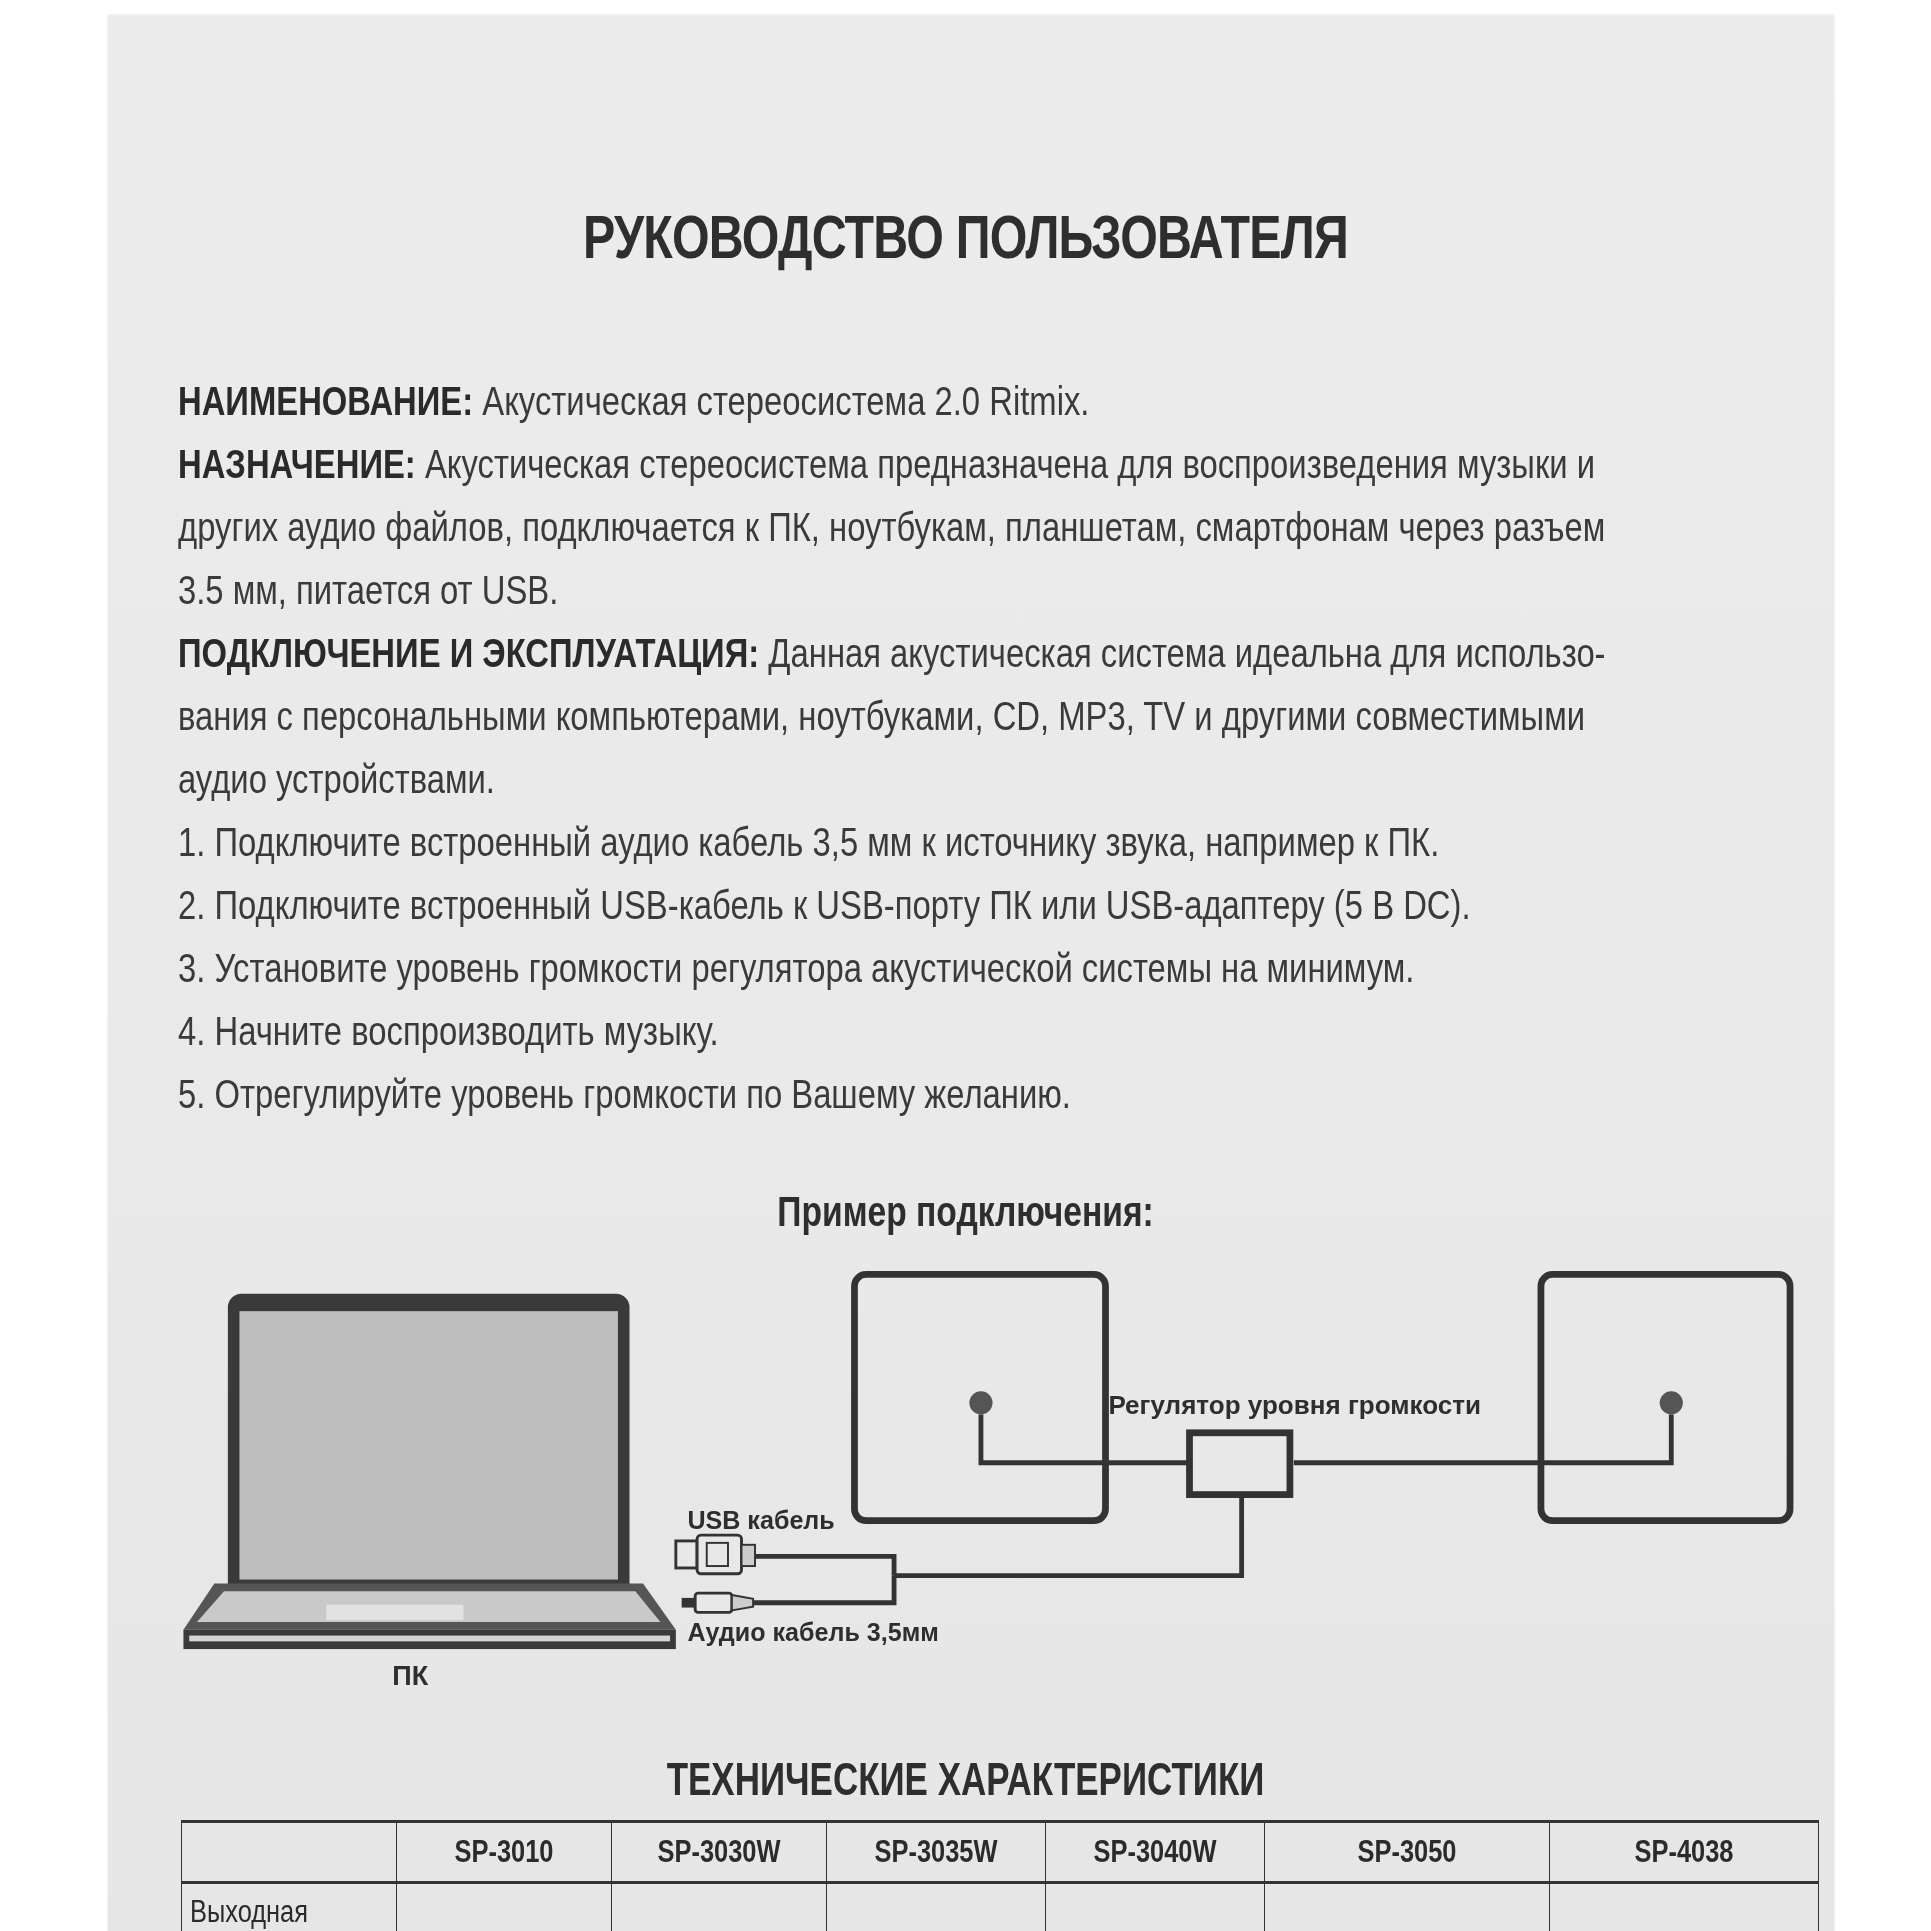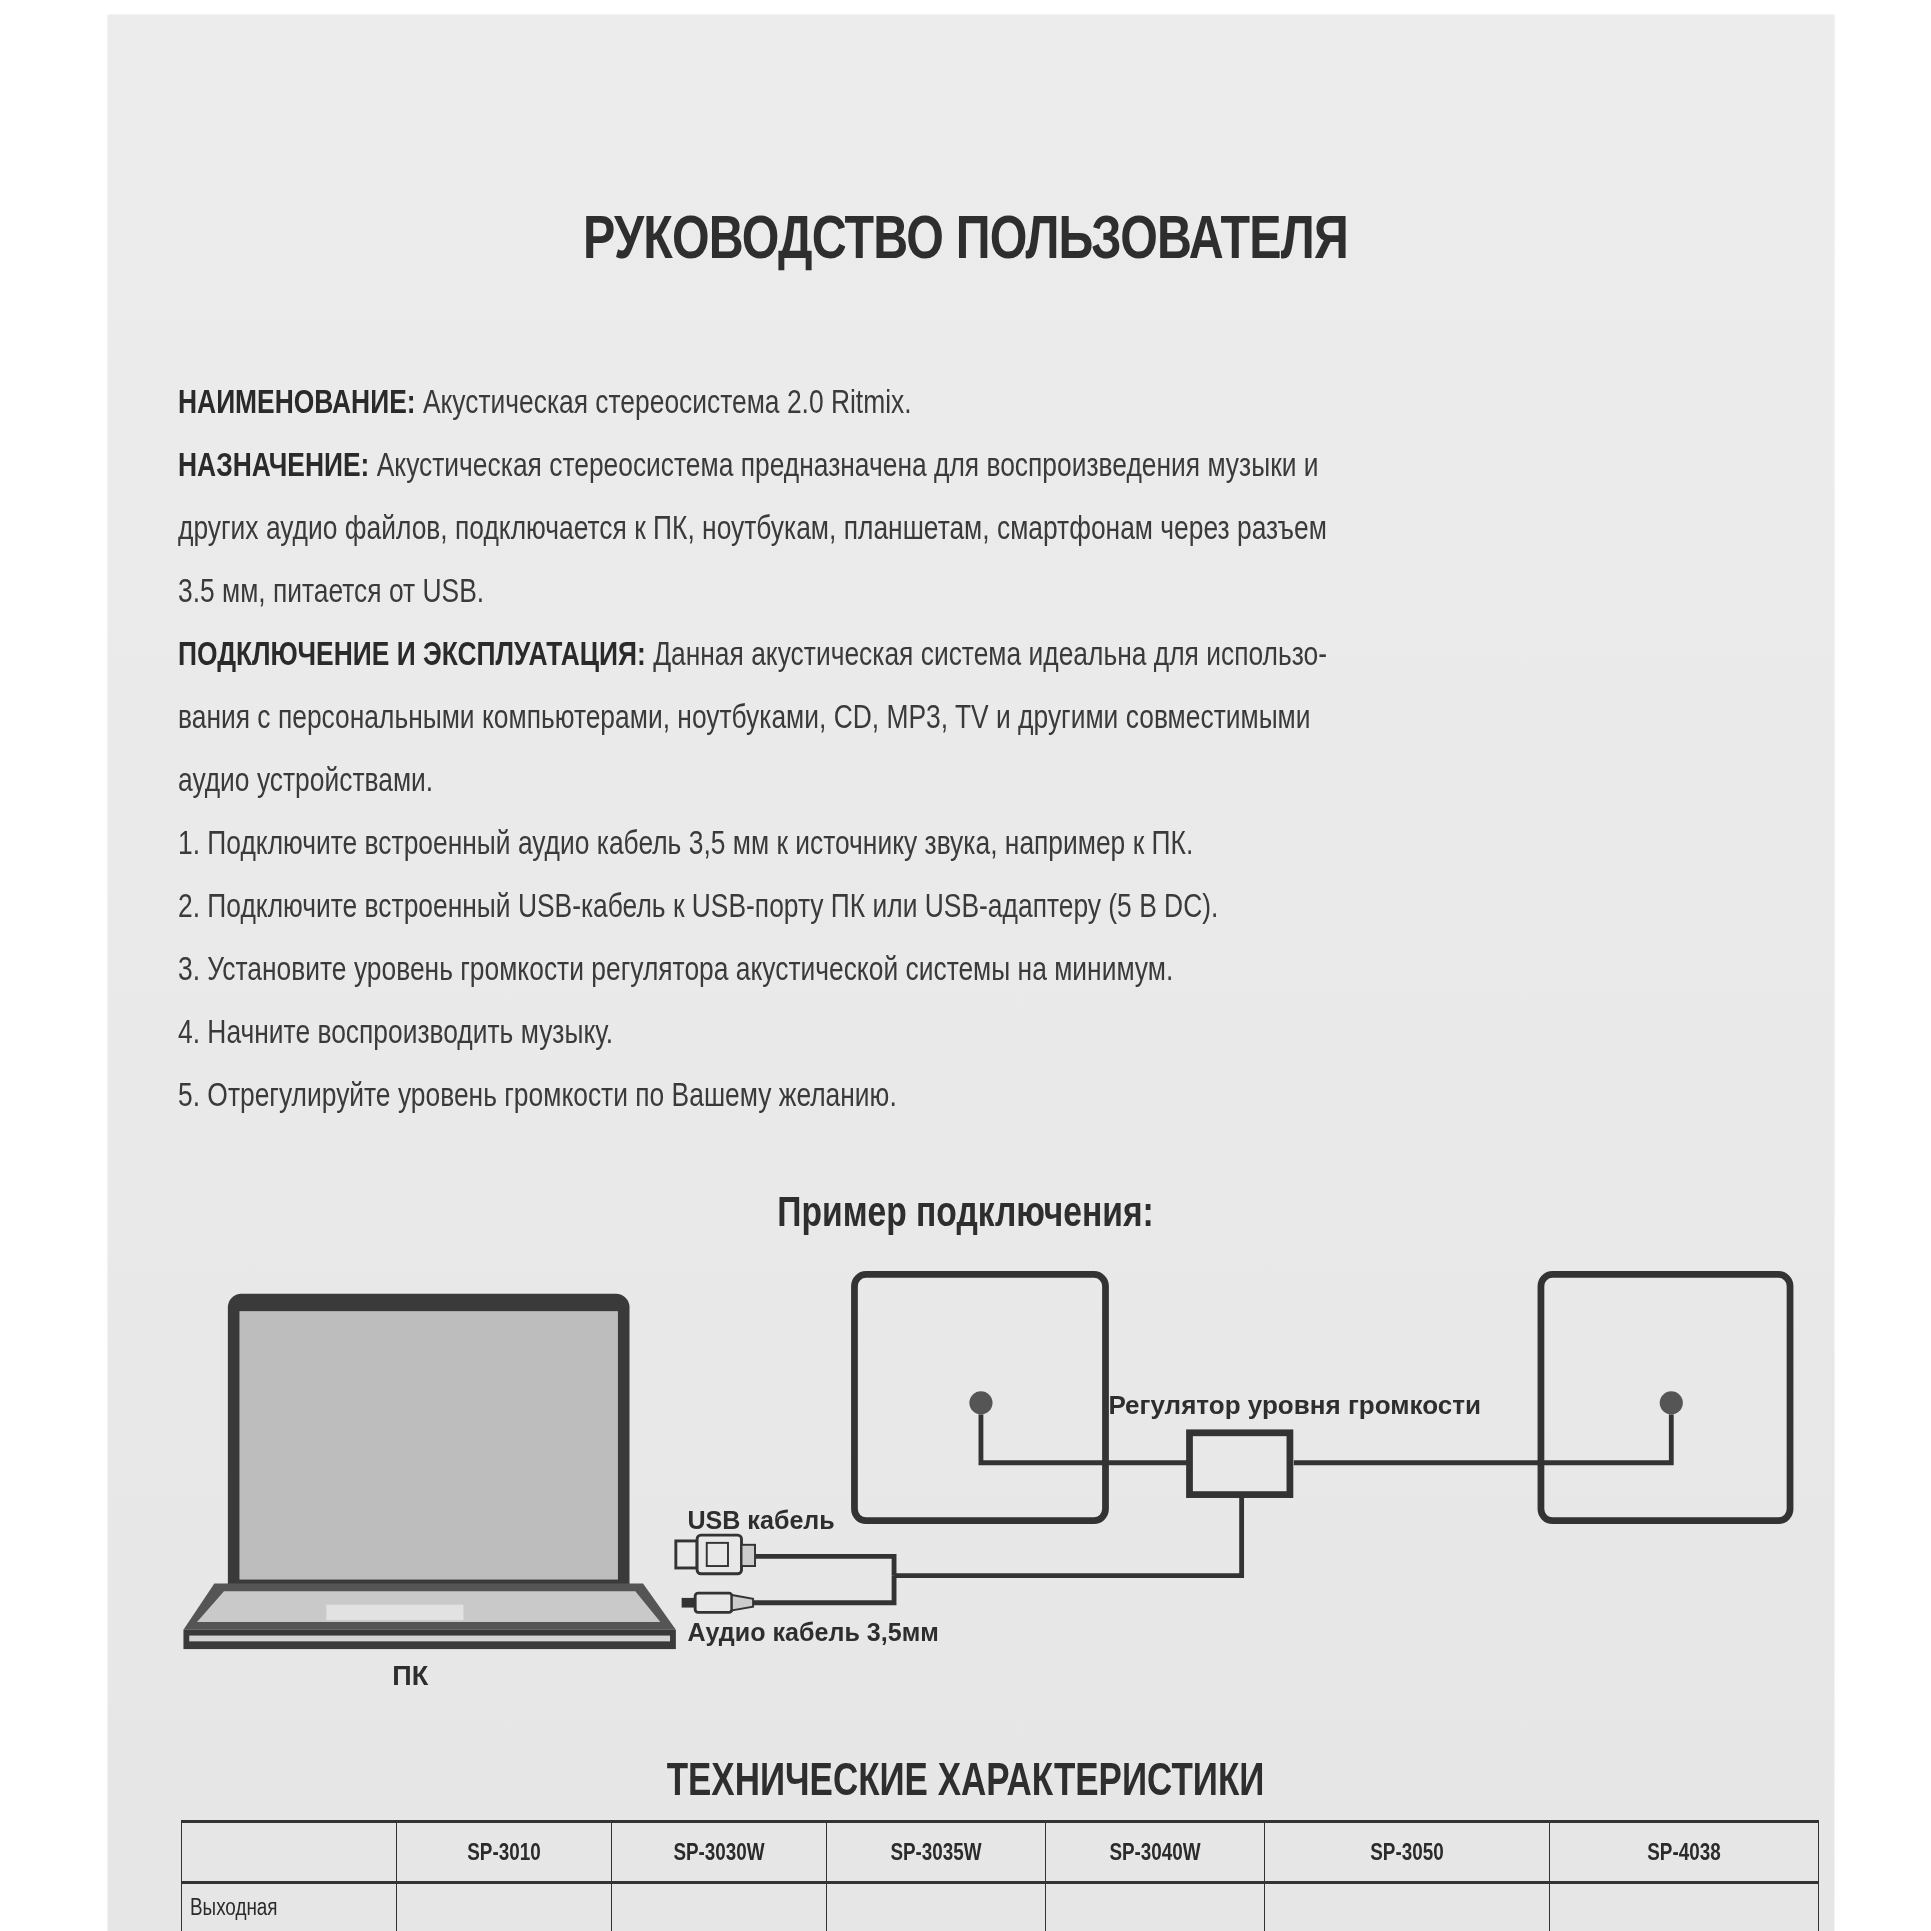--- a/index.html
+++ b/index.html
@@ -4,33 +4,33 @@
 <style>
   html, body { margin:0; padding:0; }
   body { width:1931px; height:1931px; background:#ffffff; position:relative; overflow:hidden;
          font-family:"Liberation Sans", sans-serif; color:#2b2b2b; }
   .paper { position:absolute; left:108px; top:14.5px; width:1726px; height:1917px;
            background:linear-gradient(180deg,#ececec 0%,#e9e9e9 60%,#e6e6e6 100%);
            box-shadow:0 0 1.9px rgba(0,0,0,0.15); }
   .title { position:absolute; left:0; width:100%; top:201px; text-align:center;
            font-weight:bold; font-size:62px; letter-spacing:-1px; transform:scaleX(0.78);
            color:#2e2e2e; }
-  .body-text { position:absolute; left:178px; top:370px; width:1641px; font-size:33px;
+  .body-text { position:absolute; left:178px; top:370px; width:1641px; font-size:41px;
                line-height:63px; color:#3a3a3a; }
   .line { white-space:nowrap; transform:scaleX(0.80); transform-origin:left center; display:block; }
   .lbl { font-weight:bold; color:#2a2a2a; }
   .subtitle { position:absolute; left:0; width:100%; top:1188px; text-align:center;
               font-weight:bold; font-size:42px; transform:scaleX(0.80); color:#2e2e2e; }
   .diagram { position:absolute; left:0; top:0; width:1931px; height:1931px; }
   .diag-text { font-family:"Liberation Sans", sans-serif; fill:#2e2e2e; }
   .table-title { position:absolute; left:0; width:100%; top:1752px; text-align:center;
                  font-weight:bold; font-size:46px; transform:scaleX(0.76); color:#2e2e2e; }
   table.specs { position:absolute; left:181px; top:1820px; border-collapse:collapse;
                 border-top:3.9px solid #333; }
-  table.specs td, table.specs th { border:1.9px solid #333; font-size:23px; padding:0; height:58px; }
+  table.specs td, table.specs th { border:1.9px solid #333; font-size:31px; padding:0; height:58px; }
   table.specs th { font-weight:bold; border-bottom:3.9px solid #333; }
   .cell-inner { display:block; transform:scaleX(0.82); white-space:nowrap; }
 </style>
 </head>
 <body>
 
 <div class="paper"></div>
 
 <div class="title">РУКОВОДСТВО ПОЛЬЗОВАТЕЛЯ</div>
 

